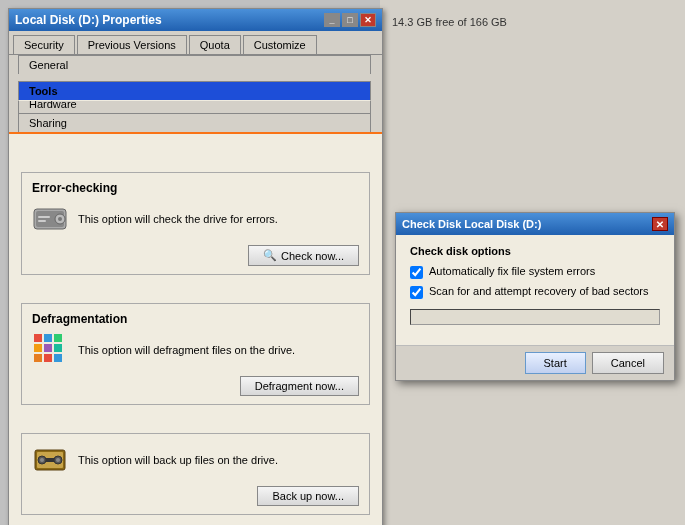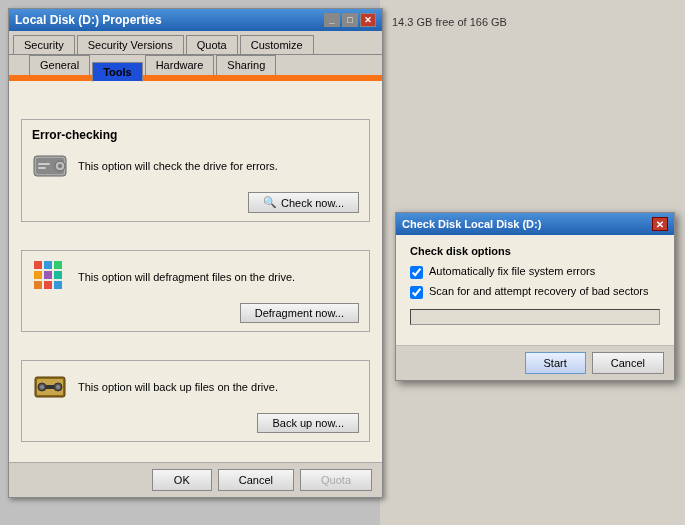--- a/index.html
+++ b/index.html
@@ -85,22 +85,23 @@
       border-bottom: none;
       background: #d4d0c8;
       cursor: pointer;
       font-size: 11px;
       margin-right: 2px;
       margin-top: 2px;
     }
     .tabs-row-2 {
       display: flex;
       background: #d4d0c8;
-      border-bottom: 6px solid #f97316;
-      padding: 0 20px;
+      border-bottom: 2px solid #f97316;
+      padding: 0 9px;
+      flex-direction: column;
     }
     .tab2 {
       padding: 3px 10px;
       border: 1px solid #888;
       border-bottom: none;
       background: #d4d0c8;
       cursor: pointer;
       font-size: 11px;
       margin-right: 2px;
     }
@@ -290,21 +291,21 @@
     <span>Local Disk (D:) Properties</span>
     <div class="title-bar-controls">
       <div class="title-btn min">_</div>
       <div class="title-btn max">□</div>
       <div class="title-btn">✕</div>
     </div>
   </div>
 
   <div class="tabs-row">
     <div class="tab">Security</div>
-    <div class="tab">Security Versions</div>
+    <div class="tab">Previous Versions</div>
     <div class="tab">Quota</div>
     <div class="tab">Customize</div>
   </div>
 
   <div class="tabs-row-2">
     <div class="tab2">General</div>
     <div class="tab2 active">Tools</div>
     <div class="tab2">Hardware</div>
     <div class="tab2">Sharing</div>
   </div>
@@ -329,20 +330,21 @@
       </div>
       <div class="section-btn-row">
         <button class="win-btn with-icon">
           <span>🔍</span>
           <span>Check now...</span>
         </button>
       </div>
     </div>
 
     <div class="section">
+      <div class="section-title">Defragmentation</div>
       <div class="section-content">
         <div class="section-icon defrag-icon">
 
           <svg width="36" height="36" viewBox="0 0 36 36">
             <rect x="2" y="2" width="8" height="8" fill="#e74c3c"></rect>
             <rect x="12" y="2" width="8" height="8" fill="#3498db"></rect>
             <rect x="22" y="2" width="8" height="8" fill="#2ecc71"></rect>
             <rect x="2" y="12" width="8" height="8" fill="#f39c12"></rect>
             <rect x="12" y="12" width="8" height="8" fill="#9b59b6"></rect>
             <rect x="22" y="12" width="8" height="8" fill="#1abc9c"></rect>

